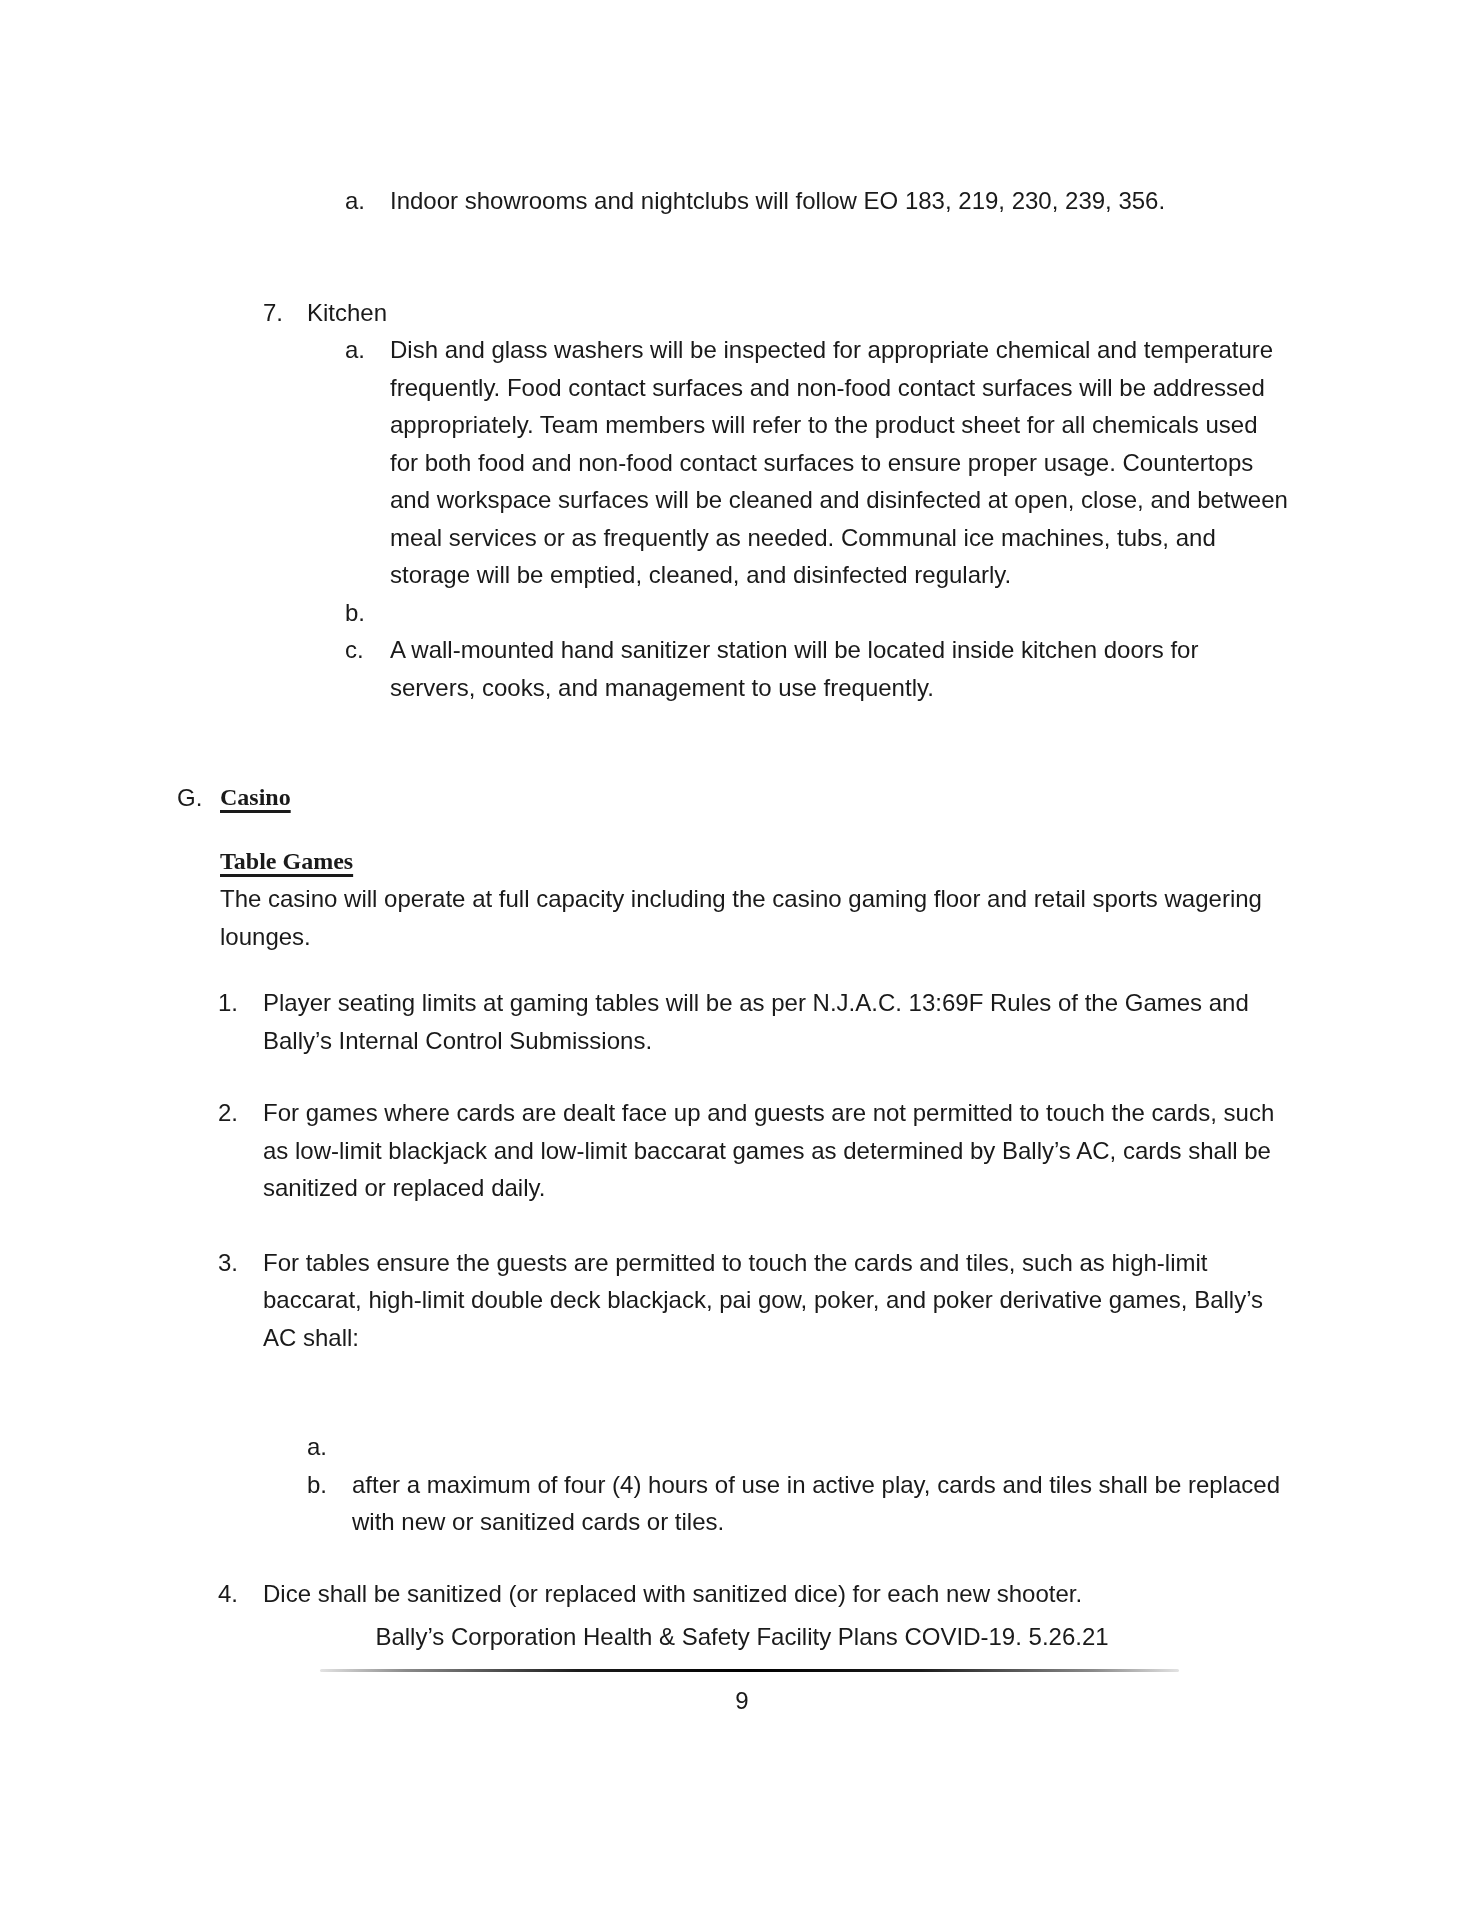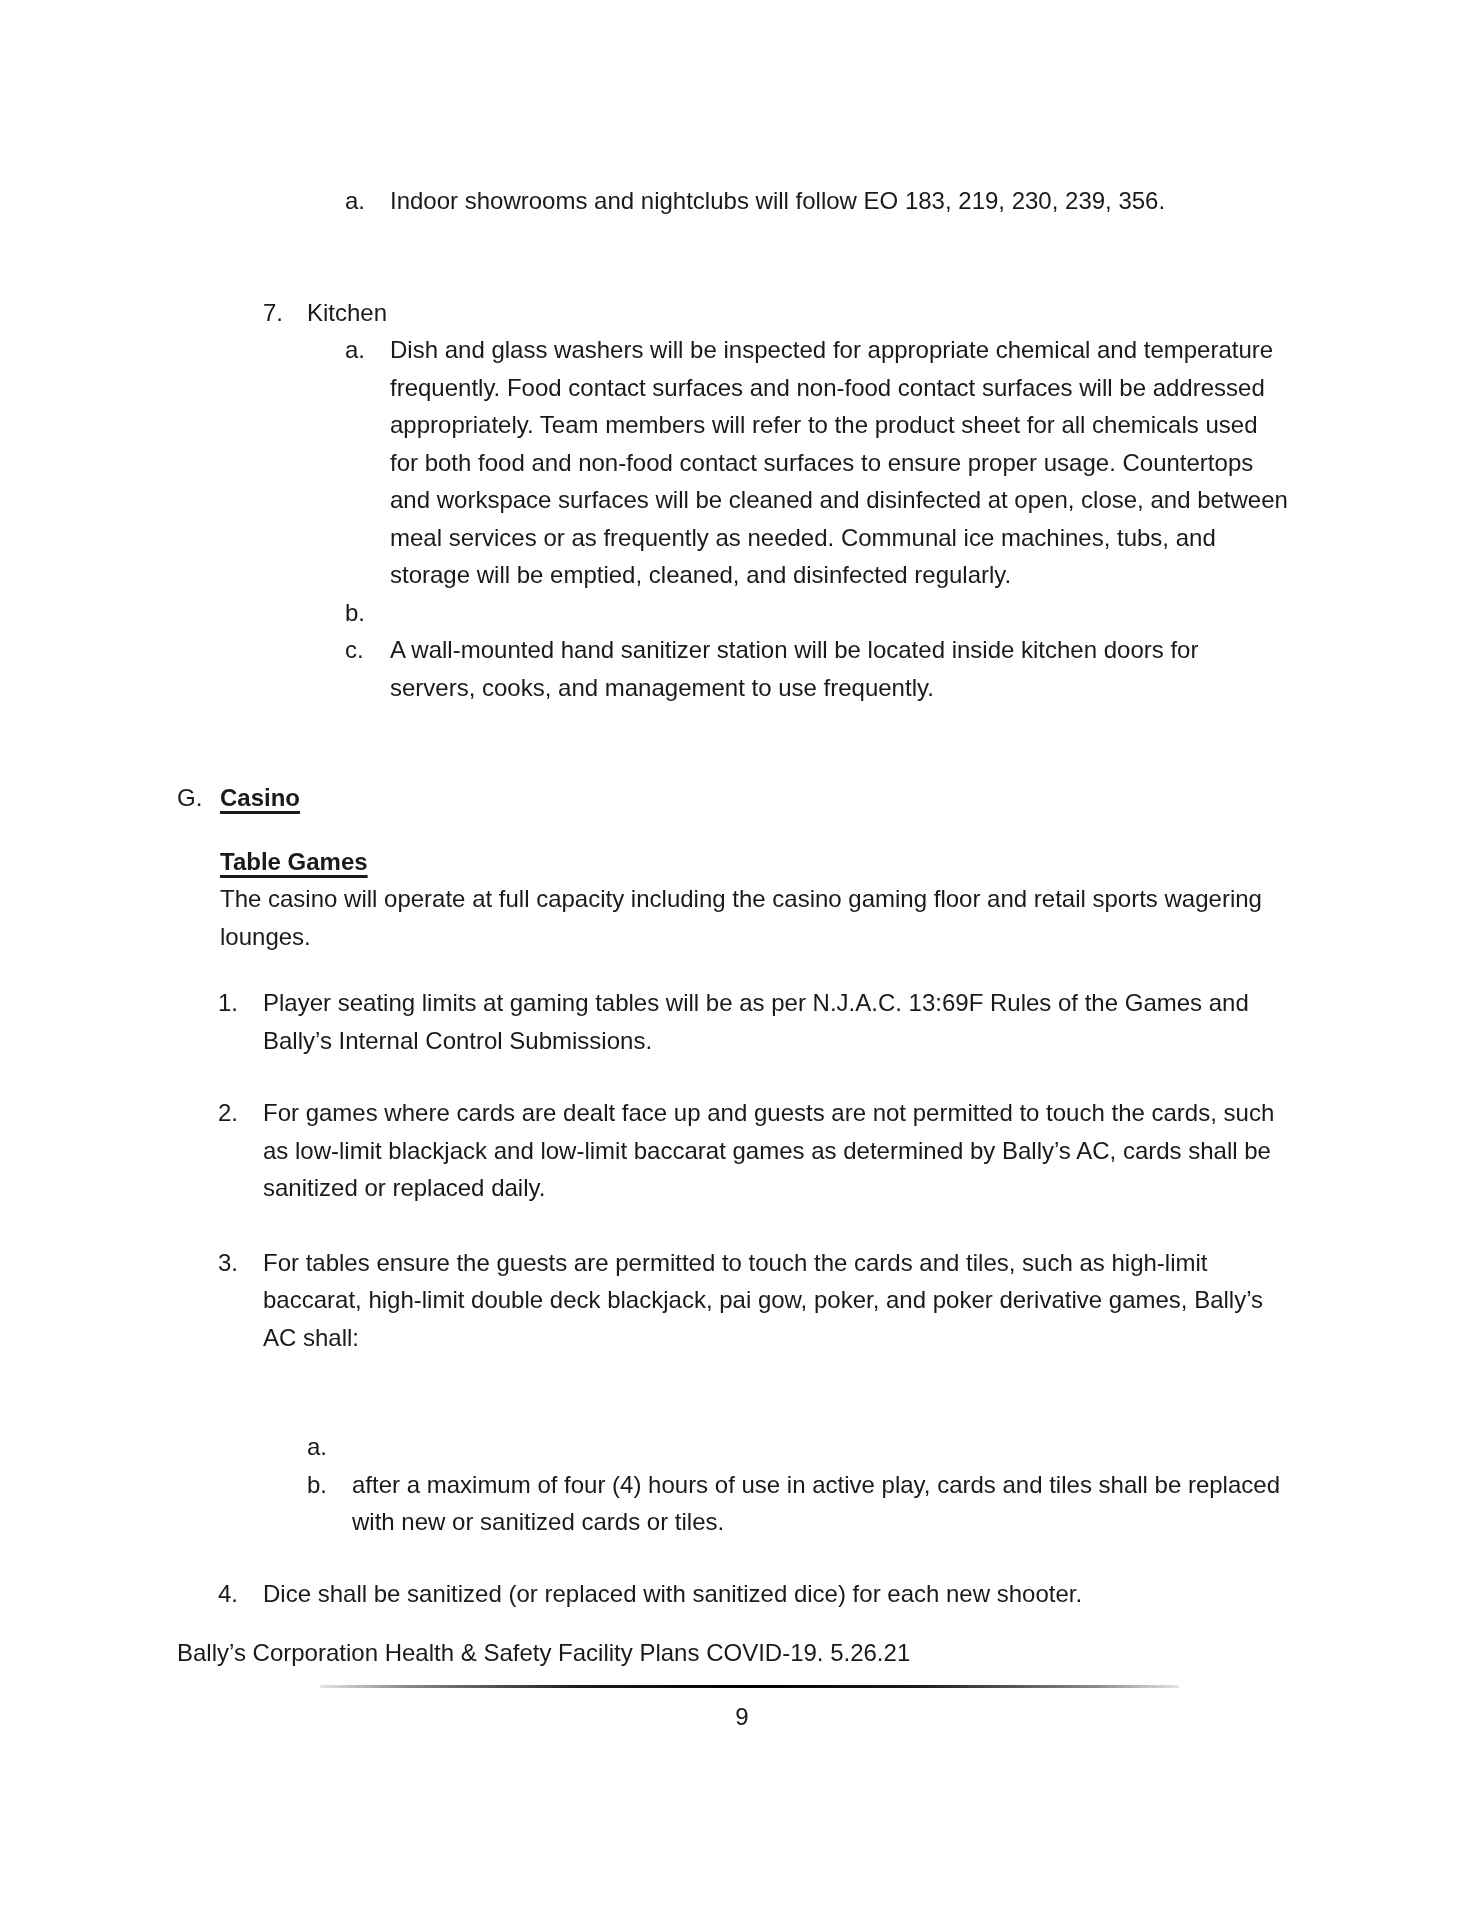--- a/index.html
+++ b/index.html
@@ -43,25 +43,26 @@
   .mt-i2      { margin-top: 35px; }
   .mt-i3      { margin-top: 37px; }
   .mt-sub     { margin-top: 72px; }
   .mt-i4      { margin-top: 34px; }
 
   .heading {
     font-weight: 700;
     text-decoration: underline;
     text-decoration-thickness: 2.5px;
     text-underline-offset: 5px;
+    font-family: Liberation Serif, serif;
   }
   .footer-line {
-    margin-top: 22px;
+    margin-top: 6px;
     width: 1130px;
-    text-align: left;
+    text-align: center;
   }
   .divider {
     margin: 13px 0 0 143px;
     width: 859px;
     height: 3px;
     border-radius: 2px;
     background: linear-gradient(to right,
       #e3e3e3 0%, #8a8a8a 10%, #1c1c1c 30%, #000000 50%,
       #1c1c1c 70%, #8a8a8a 90%, #e3e3e3 100%);
   }

